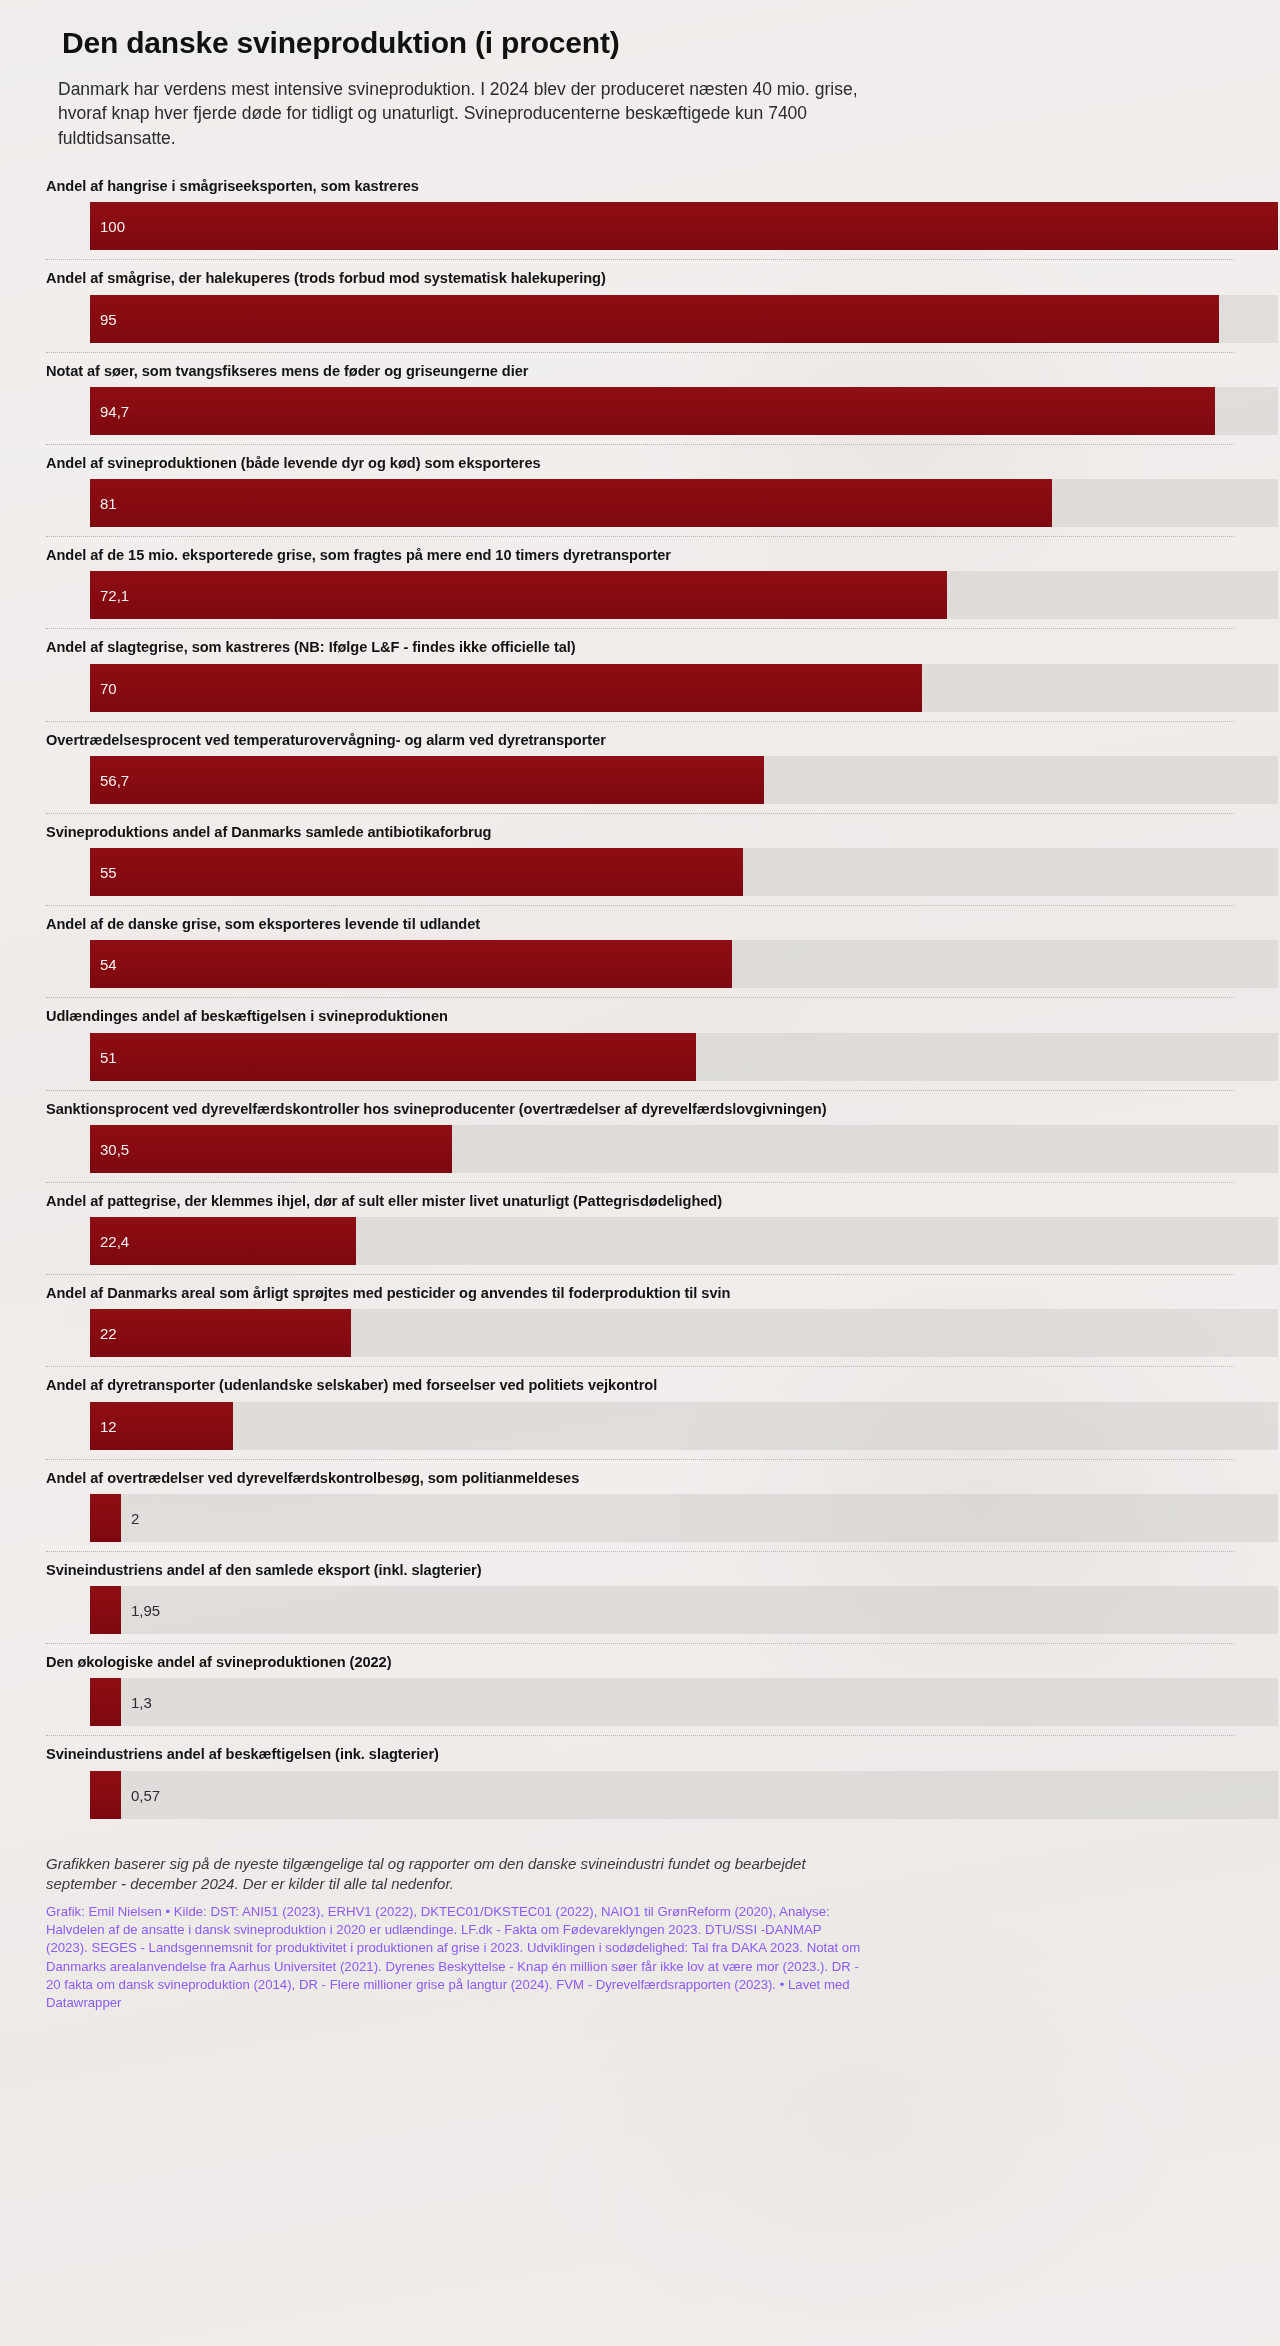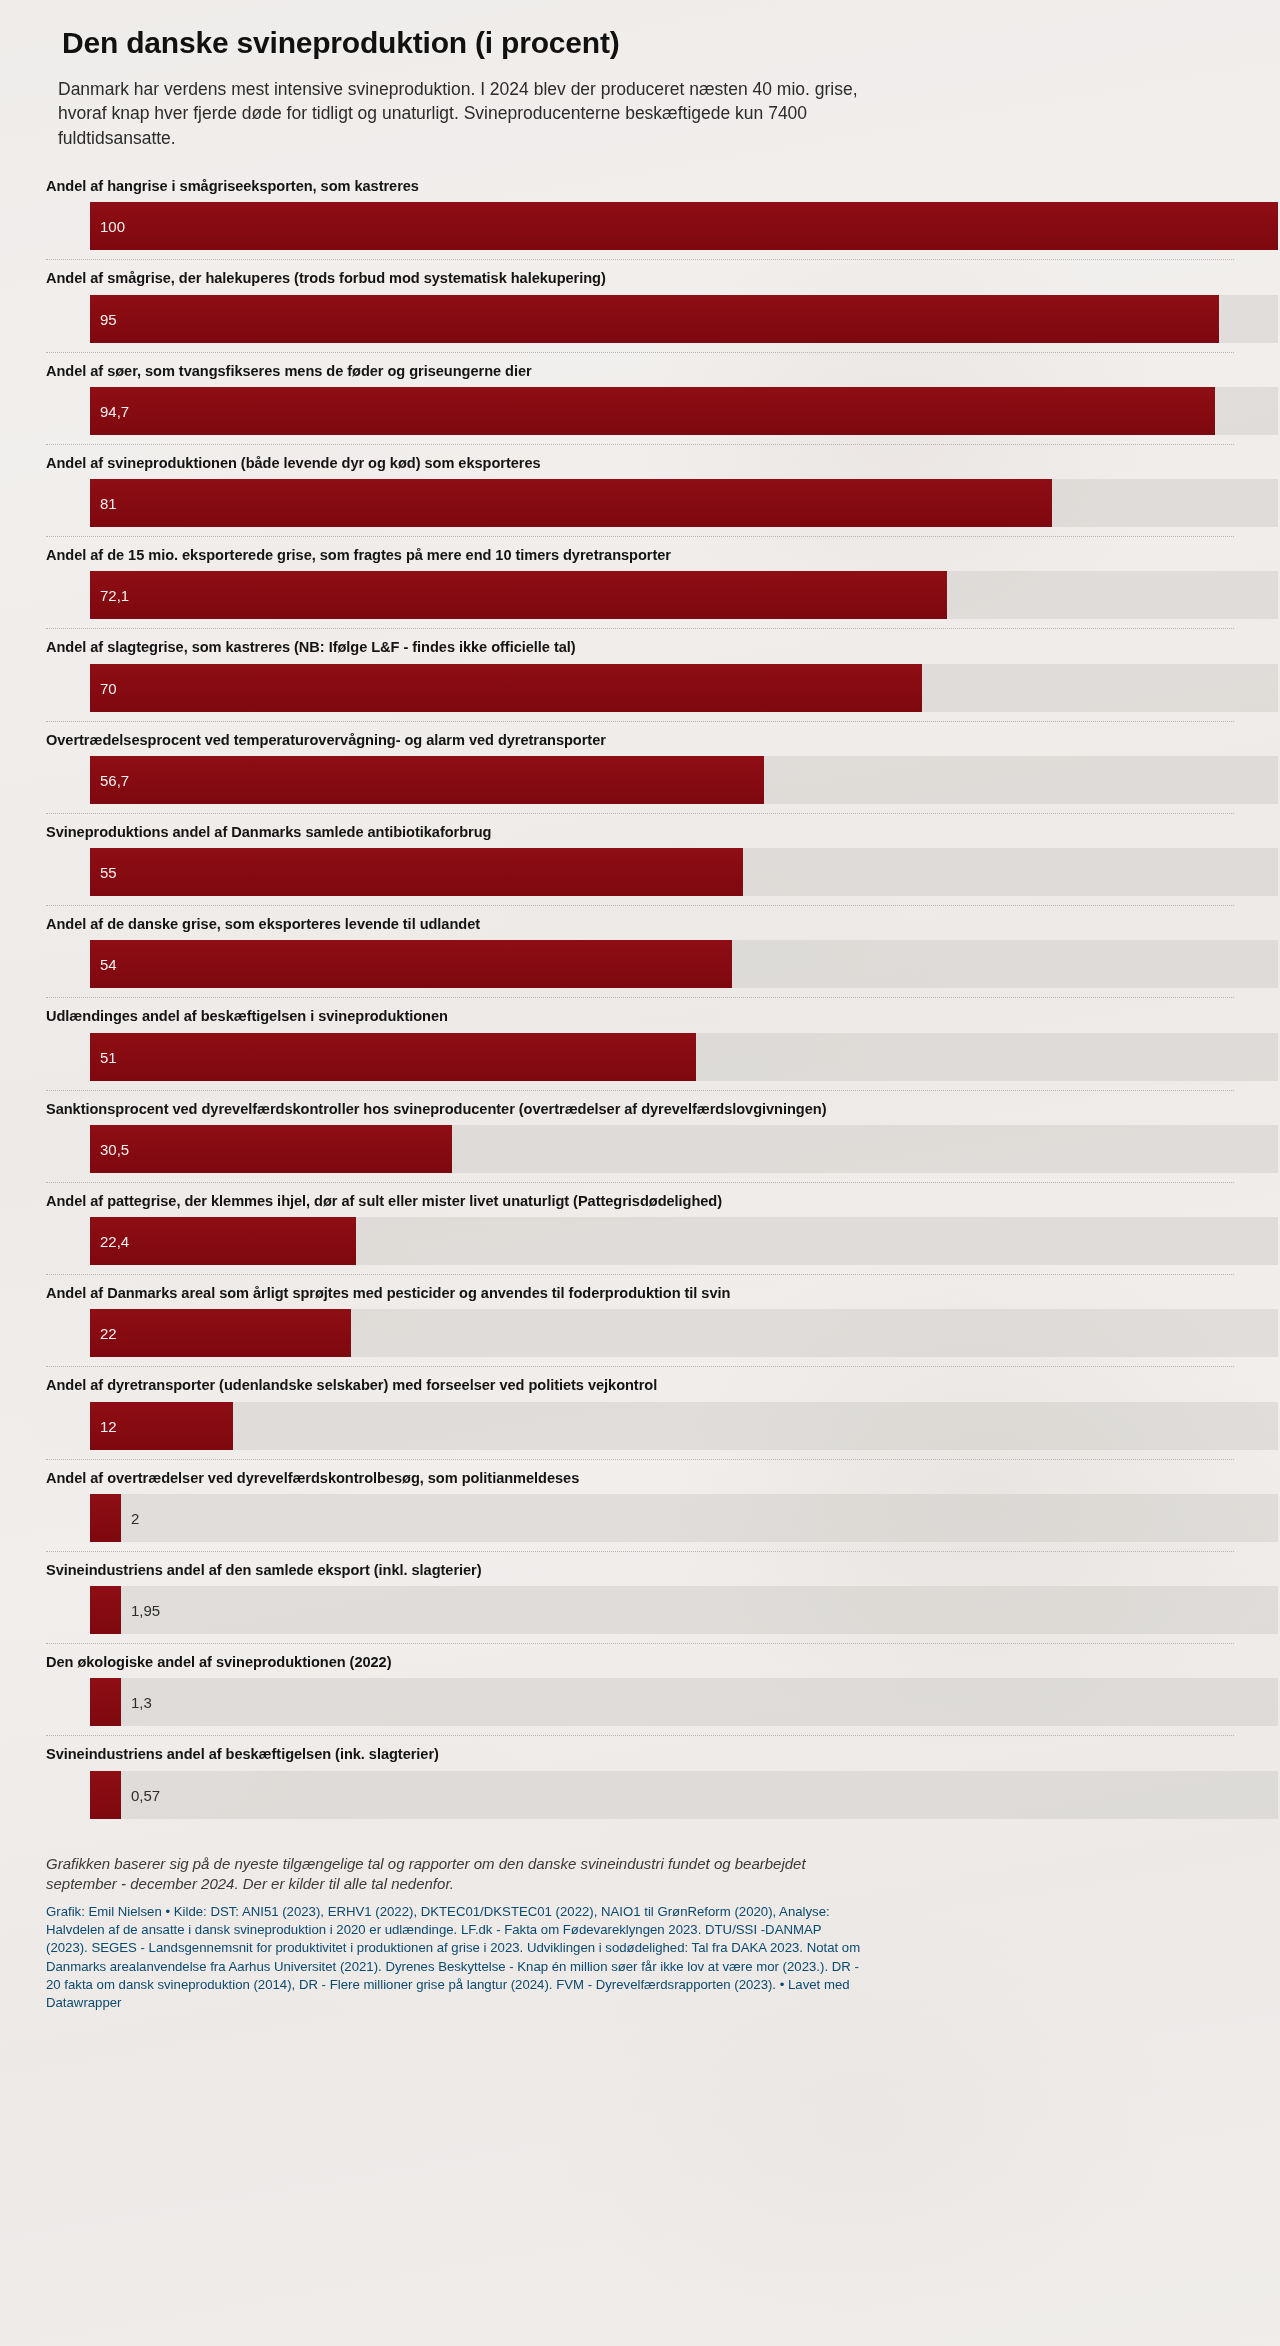--- a/index.html
+++ b/index.html
@@ -118,21 +118,21 @@
     font-style:italic;
     font-size:15px;
     line-height:1.38;
     color:#3a3a3a;
     margin:0 0 8px 0;
     max-width:830px;
   }
   .footer-src{
     font-size:13.2px;
     line-height:1.38;
-    color:#0c4a6e;
+    color:#8b5cf6;
     max-width:820px;
     margin:0;
     padding-bottom:26px;
   }
 </style>
 </head>
 <body>
 
 <div id="page">
   <div id="bg-photo"></div>
@@ -154,21 +154,21 @@
         </div>
         <div class="row">
           <div class="row-label">Andel af smågrise, der halekuperes (trods forbud mod systematisk halekupering)</div>
           <div class="track">
             <div class="bar" style="width: 95%;"></div>
             <span class="val-in">95</span>
           </div>
           <div class="sep"></div>
         </div>
         <div class="row">
-          <div class="row-label">Andel af søer, som tvangsfikseres mens de føder og griseungerne dier</div>
+          <div class="row-label">Notat af søer, som tvangsfikseres mens de føder og griseungerne dier</div>
           <div class="track">
             <div class="bar" style="width: 94.7%;"></div>
             <span class="val-in">94,7</span>
           </div>
           <div class="sep"></div>
         </div>
         <div class="row">
           <div class="row-label">Andel af svineproduktionen (både levende dyr og kød) som eksporteres</div>
           <div class="track">
             <div class="bar" style="width: 81%;"></div>

